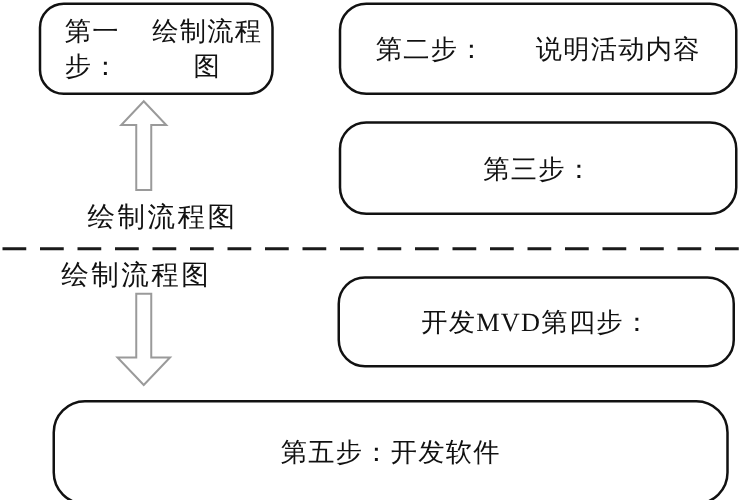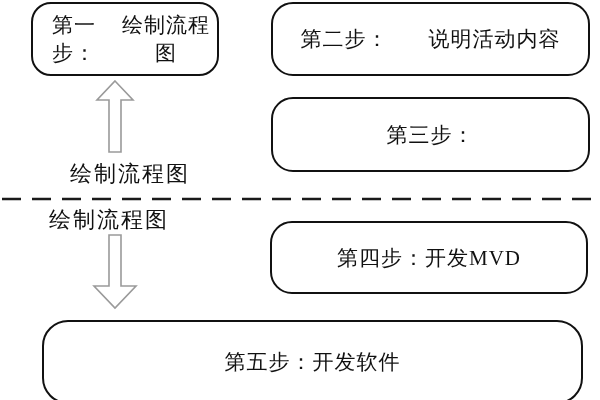--- a/index.html
+++ b/index.html
@@ -72,22 +72,22 @@
   <div class="box box-step2">
     <div>第二步：</div>
     <div>说明活动内容</div>
   </div>
 
   <div class="box box-step3">
     <div>第三步：</div>
   </div>
 
   <div class="box box-step4">
+    <div>开发MVD</div>
     <div>第四步：</div>
-    <div>开发MVD</div>
   </div>
 
   <div class="box box-step5">
     <div>第五步：</div>
     <div>开发软件</div>
   </div>
 
   <div class="region-label label-upper">绘制流程图</div>
 
   <div class="region-label label-lower">绘制流程图</div>

